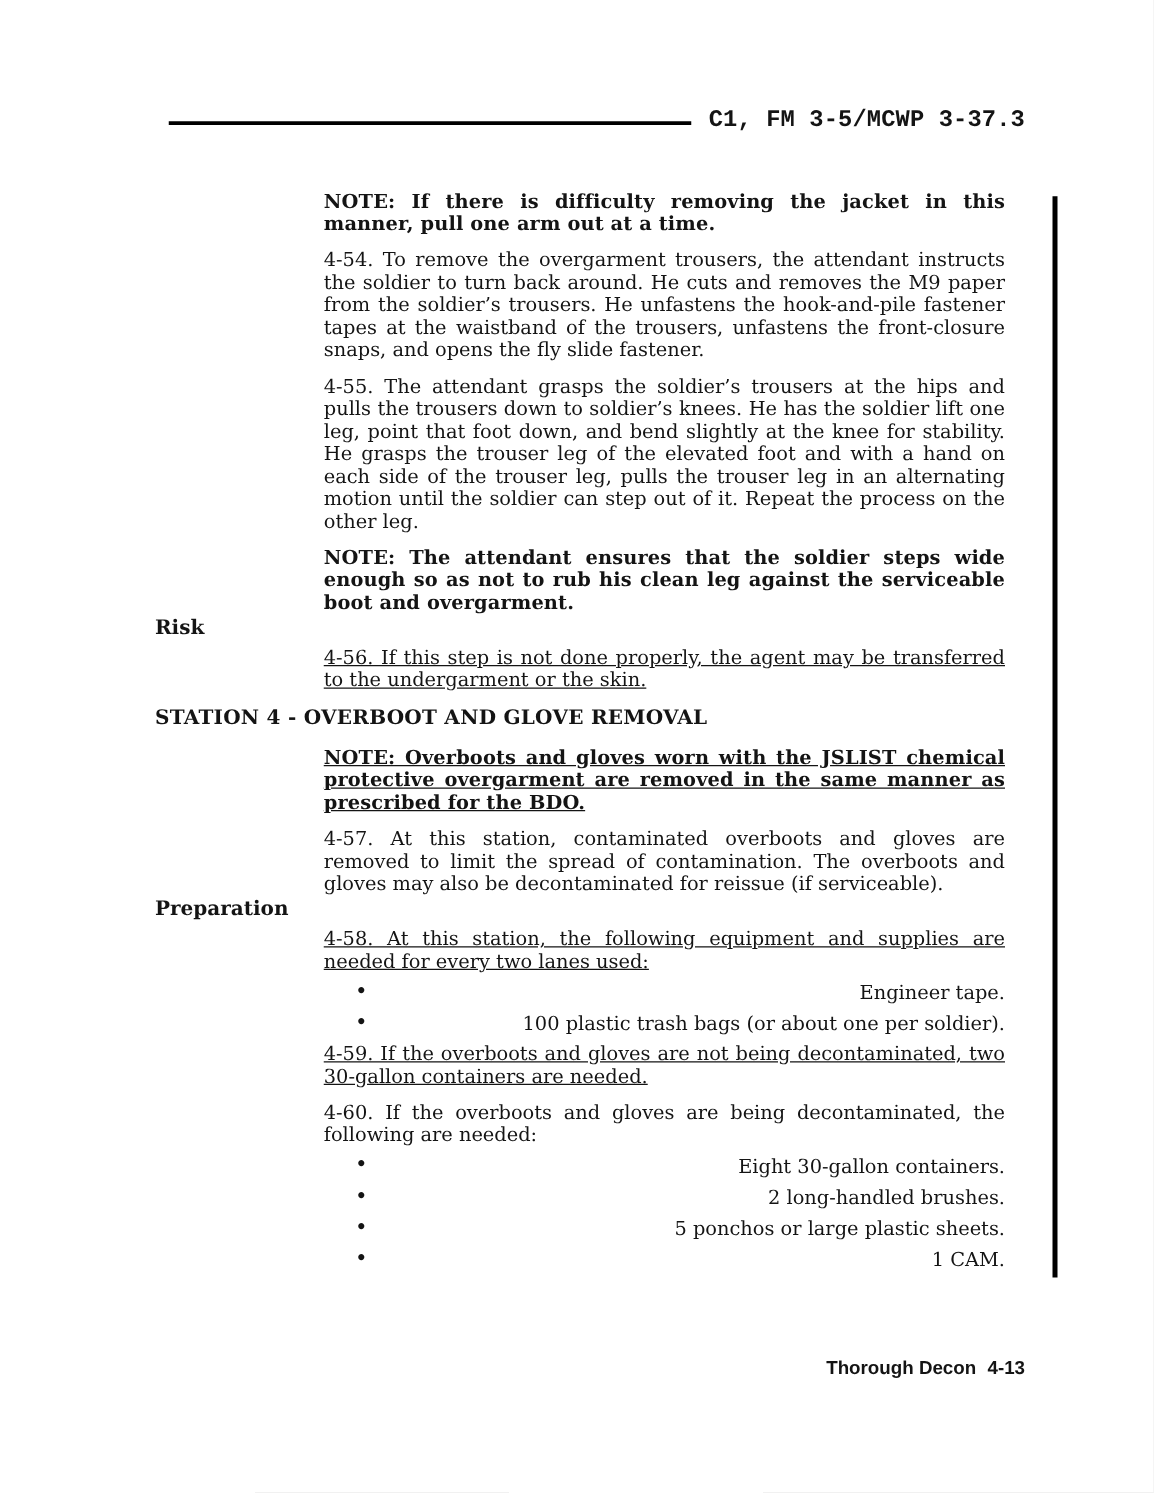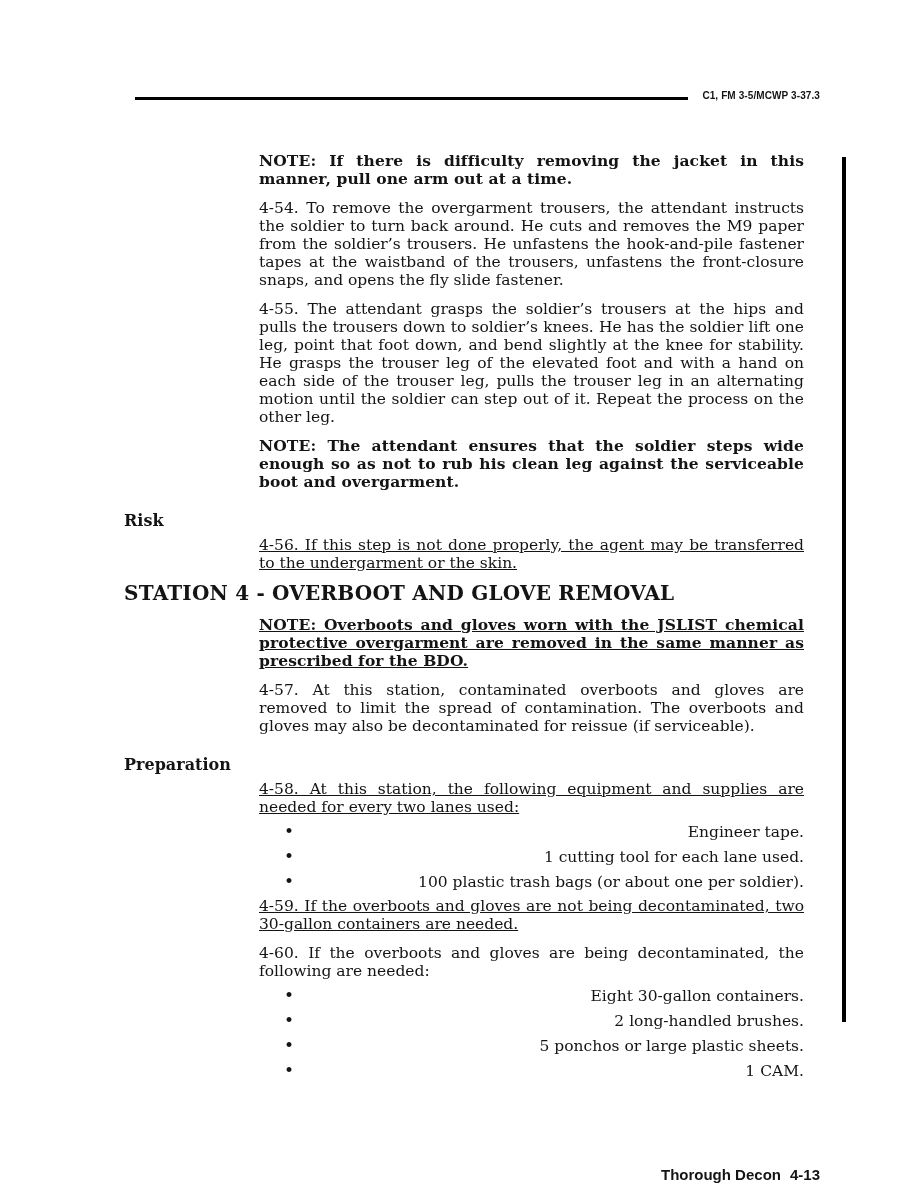--- a/index.html
+++ b/index.html
@@ -27,23 +27,23 @@
     display: flex;
     align-items: flex-end;
   }
   .header-rule {
     flex: 1;
     height: 3px;
     background: #000;
     margin-bottom: 4px;
   }
   .header-text {
-    font-family: Liberation Sans, sans-serif;
+    font-family: Liberation Mono, monospace;
     font-weight: bold;
-    font-size: 10px;
+    font-size: 19px;
     line-height: 16px;
     margin-left: 14px;
     white-space: nowrap;
     letter-spacing: 0.1px;
   }
 
   
   .change-bar {
     position: absolute;
     left: 842px;
@@ -67,25 +67,25 @@
     text-align: justify;
   }
   .para:first-child { margin-top: 0; }
   .note {
     font-weight: bold;
     letter-spacing: 0.1px;
   }
   .side-heading {
     font-weight: bold;
     font-size: 16px;
-    margin: 21px 0 0 0;
+    margin: 2px 0 0 0;
   }
   .section-heading {
     font-weight: bold;
-    font-size: 20px;
+    font-size: 16px;
     margin: 12px 0 14px 0;
     letter-spacing: 0.2px;
   }
   .tight { margin-top: 6px; text-decoration: underline; }
   ul.bullets {
     list-style: none;
     margin: 4px 0 0 160px;
     padding: 0;
   }
   ul.bullets li {
@@ -99,21 +99,21 @@
     position: absolute;
     left: 0;
     top: -1px;
     font-size: 17px;
   }
 
   
   .footer {
     position: absolute;
     right: 103px;
-    top: 1166px;
+    top: 1086px;
     font-family: "Liberation Sans", sans-serif;
     font-weight: bold;
     font-size: 15px;
     white-space: nowrap;
     margin-left: 29px;
   }
   .footer .pageno { margin-left: 9px; }
 </style>
 </head>
 <body>
@@ -146,21 +146,20 @@
     <p class="para note tight">NOTE: Overboots and gloves worn with the JSLIST chemical protective overgarment are removed in the same manner as prescribed for the BDO.</p>
 
     <p class="para">4-57. At this station, contaminated overboots and gloves are removed to limit the spread of contamination. The overboots and gloves may also be decontaminated for reissue (if serviceable).</p>
 
     <h3 class="side-heading">Preparation</h3>
 
     <p class="para tight">4-58. At this station, the following equipment and supplies are needed for every two lanes used:</p>
 
     <ul class="bullets">
       <li>Engineer tape.</li>
-      <li>1 cutting tool for each lane used.</li>
       <li>100 plastic trash bags (or about one per soldier).</li>
     </ul>
 
     <p class="para tight">4-59. If the overboots and gloves are not being decontaminated, two 30-gallon containers are needed.</p>
 
     <p class="para">4-60. If the overboots and gloves are being decontaminated, the following are needed:</p>
 
     <ul class="bullets">
       <li>Eight 30-gallon containers.</li>
       <li>2 long-handled brushes.</li>

